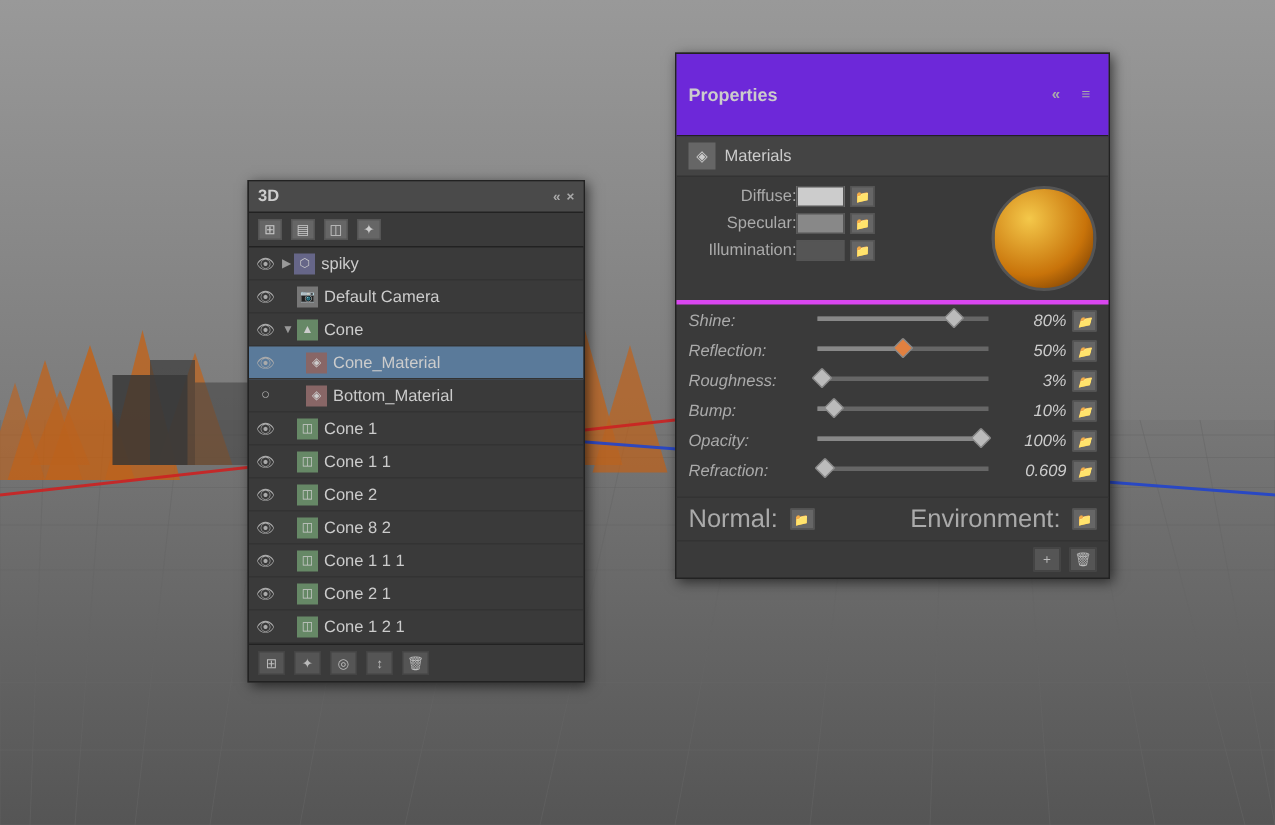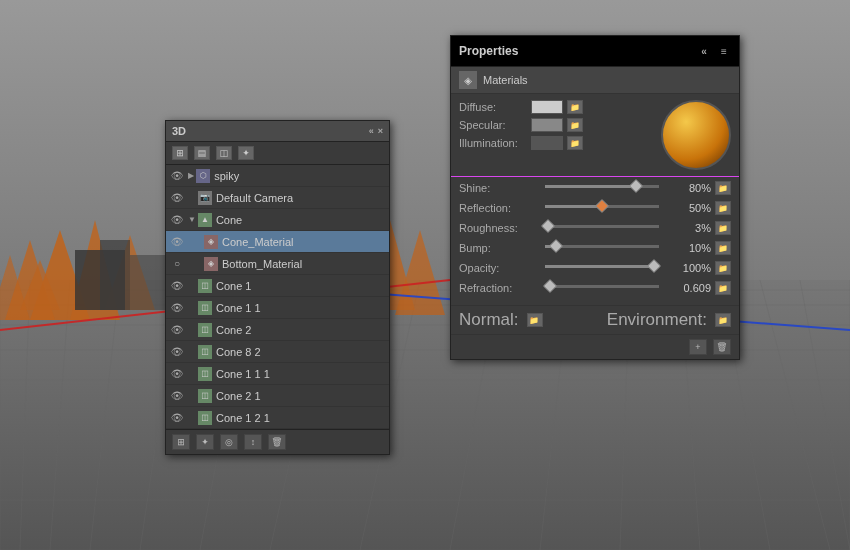--- a/index.html
+++ b/index.html
@@ -150,22 +150,22 @@
       position: absolute;
       top: 35px;
       left: 450px;
       width: 290px;
       background: #3a3a3a;
       border: 1px solid #222;
       box-shadow: 2px 2px 8px rgba(0,0,0,0.6);
     }
 
     .panel-properties .panel-header {
-      background: #000000;
-      padding: 8px 8px;
+      background: #6d28d9;
+      padding: 20px 8px;
       display: flex;
       align-items: center;
       justify-content: space-between;
       border-bottom: 1px solid #222;
       color: #ccc;
       font-size: 12px;
       font-weight: bold;
     }
 
     .prop-header-icons {
@@ -221,22 +221,22 @@
     .mat-row {
       display: flex;
       align-items: center;
       margin-bottom: 4px;
     }
 
     .mat-label {
       width: 72px;
       color: #aaa;
       font-size: 11px;
-      text-align: left;
-      padding-right: 20px;
+      text-align: right;
+      padding-right: 0;
     }
 
     .mat-swatch {
       width: 32px;
       height: 14px;
       border: 1px solid #555;
       margin-right: 4px;
     }
 
     .mat-file-btn {
@@ -257,21 +257,22 @@
       height: 70px;
       border-radius: 50%;
       background: radial-gradient(circle at 35% 30%, #f4c84a, #c8730a 60%, #5a2a00 100%);
       border: 2px solid #555;
       flex-shrink: 0;
     }
 
     
     .prop-section {
       padding: 4px 8px;
-      border-top: 1px solid #d946ef;
+      border-top: 3px solid #d946ef;
+      font-style: italic;
     }
 
     .prop-row {
       display: flex;
       align-items: center;
       margin-bottom: 6px;
     }
 
     .prop-label {
       width: 80px;

